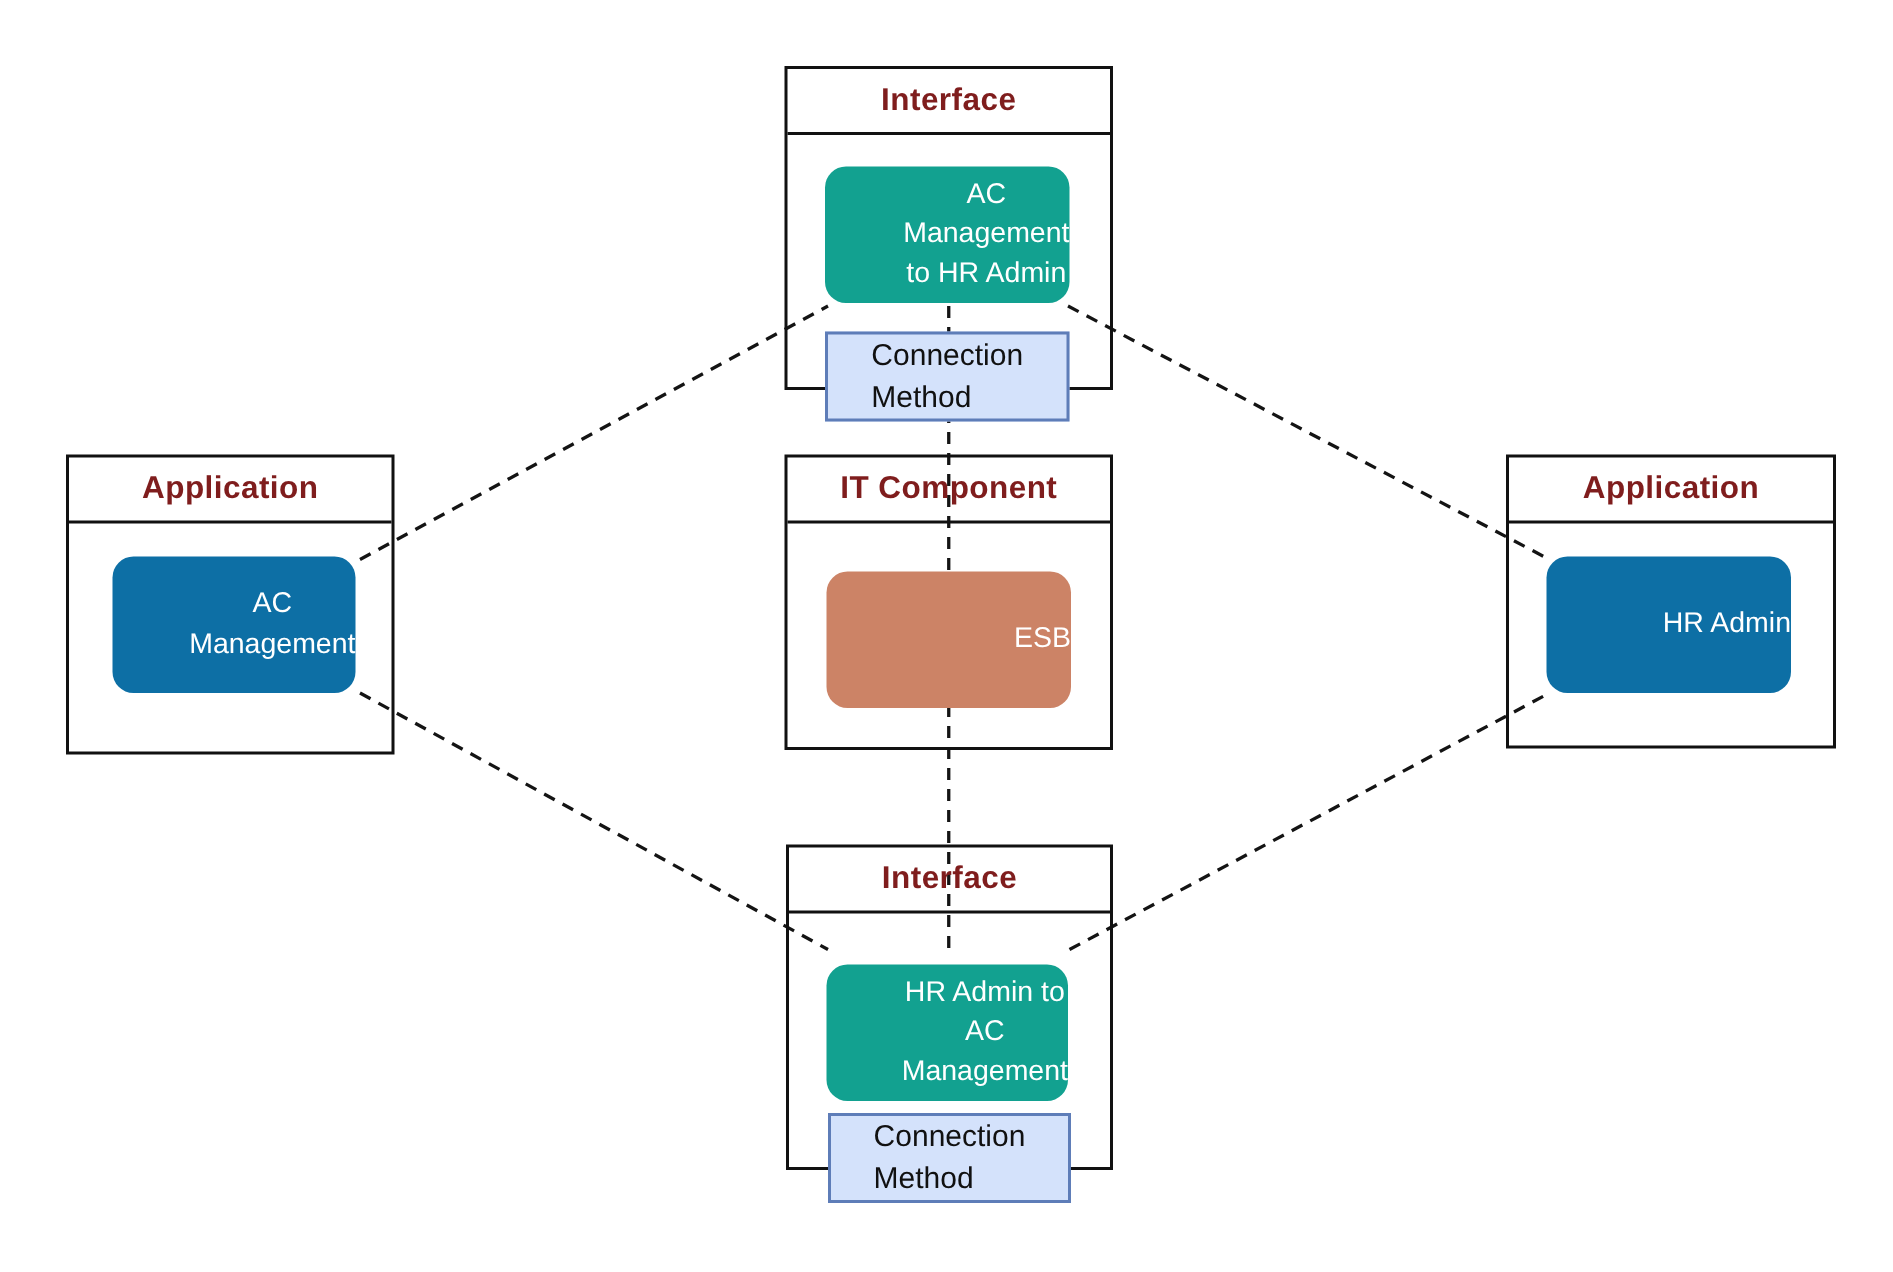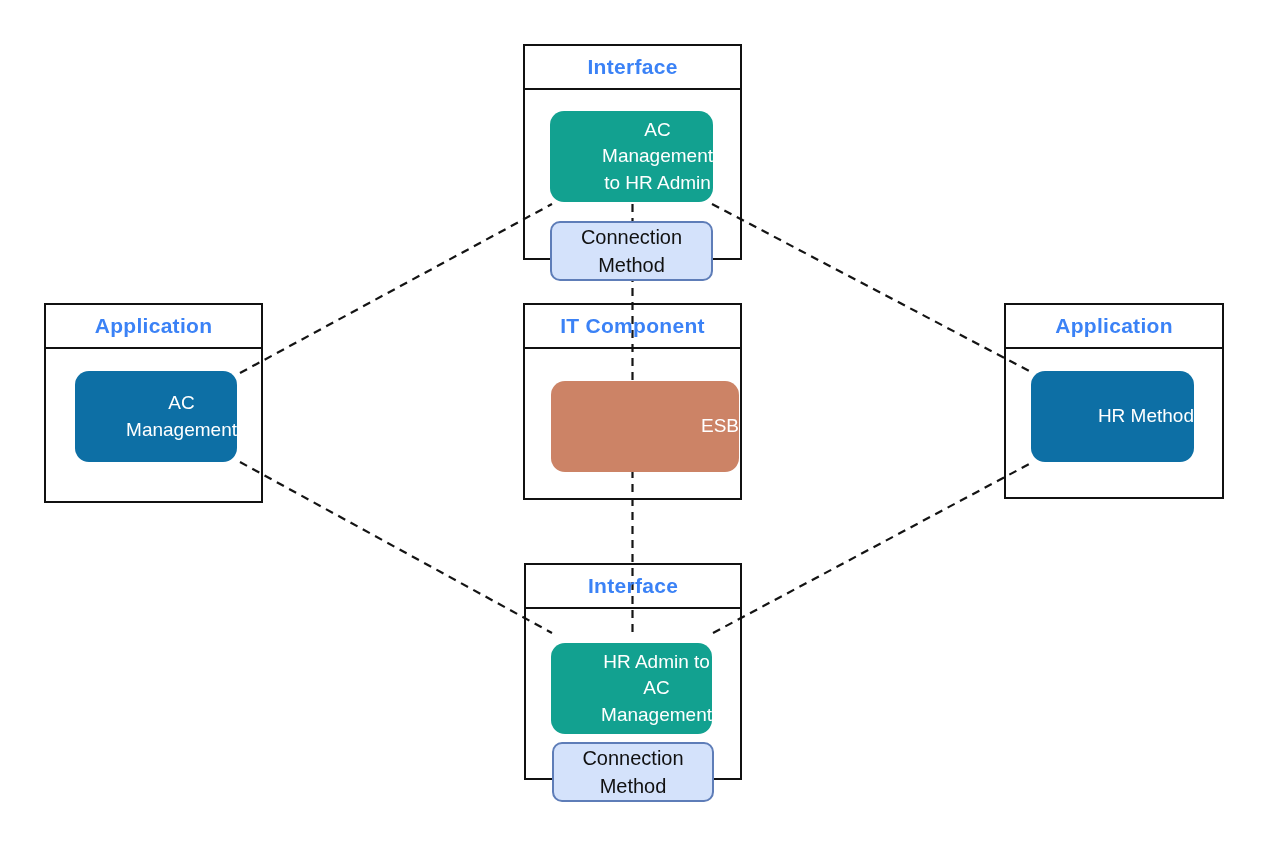--- a/index.html
+++ b/index.html
@@ -28,21 +28,21 @@
   .group-header {
     box-sizing: border-box;
     height: 44px;
     border-bottom: 2.5px solid #111111;
     display: flex;
     align-items: center;
     justify-content: center;
     font-size: 21px;
     font-weight: 700;
     letter-spacing: 0.3px;
-    color: #3b82f6;
+    color: #7f1d1d;
   }
   .node {
     position: absolute;
     box-sizing: border-box;
     border-radius: 14px;
     display: flex;
     align-items: center;
     justify-content: flex-end;
     text-align: center;
     color: #ffffff;
@@ -52,25 +52,25 @@
     z-index: 3;
   }
   .node-teal   { background: var(--teal); }
   .node-blue   { background: var(--blue); }
   .node-orange { background: var(--orange); }
   .conn-badge {
     position: absolute;
     box-sizing: border-box;
     background: var(--connection_fill);
     border: 2.5px solid var(--connection_border);
-    border-radius: 10px;
+    border-radius: 0;
     display: flex;
     align-items: center;
     justify-content: center;
-    text-align: center;
+    text-align: left;
     font-size: 20px;
     line-height: 1.4;
     color: #111111;
     white-space: pre-line;
     z-index: 4;
   }
 </style>
 </head>
 <body>
 
@@ -94,37 +94,37 @@
 to HR Admin</span>
     </div>
     <div class="conn-badge" style="left:25px; top:175px; width:163px; height:60px;">
       <span>Connection
 Method</span>
     </div>
   </div>
 
   <div class="group" style="left:523px; top:303px; width:219px; height:197px;">
     <div class="group-header">IT Component</div>
-    <div class="node node-orange" style="left:26px; top:76px; width:188px; height:91px;">
+    <div class="node node-orange" style="left:26px; top:76px; width:163px; height:91px;">
       <span>ESB</span>
     </div>
   </div>
 
   <div class="group" style="left:44px; top:303px; width:219px; height:200px;">
     <div class="group-header">Application</div>
     <div class="node node-blue" style="left:29px; top:66px; width:162px; height:91px;">
       <span>AC
 Management</span>
     </div>
   </div>
 
   <div class="group" style="left:1004px; top:303px; width:220px; height:196px;">
     <div class="group-header">Application</div>
     <div class="node node-blue" style="left:25px; top:66px; width:163px; height:91px;">
-      <span>HR Method</span>
+      <span>HR Admin</span>
     </div>
   </div>
 
   <div class="group" style="left:524px; top:563px; width:218px; height:217px;">
     <div class="group-header">Interface</div>
     <div class="node node-teal" style="left:25px; top:66px; width:161px; height:91px;margin-top:12px;">
       <span>HR Admin to
 AC
 Management</span>
     </div>

